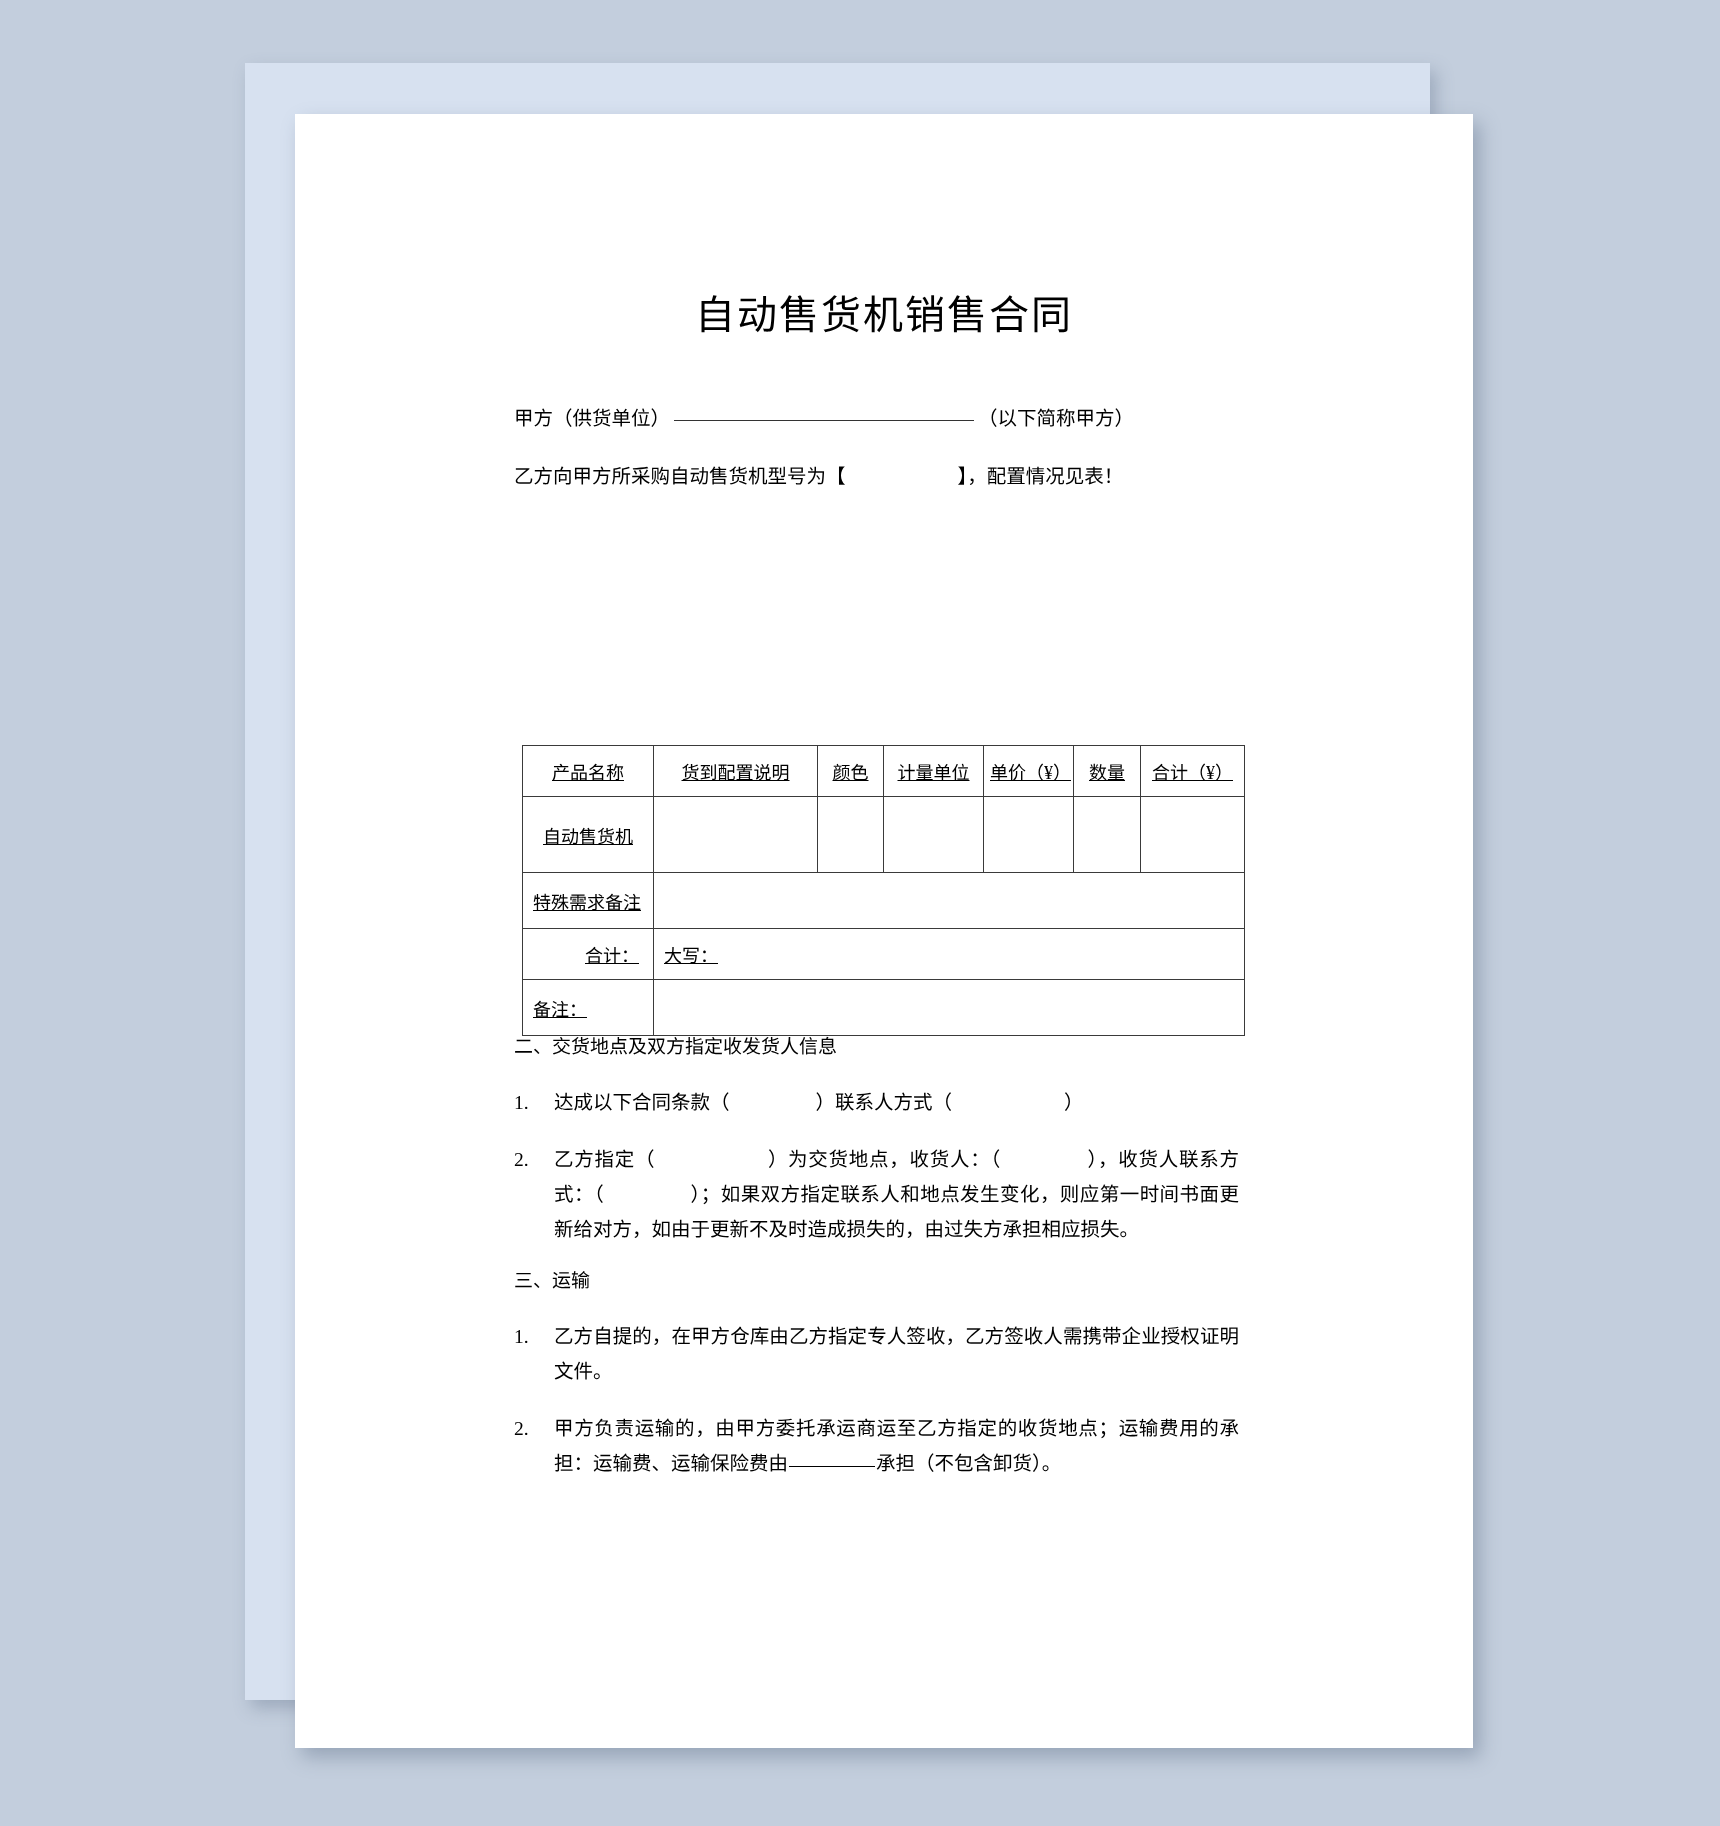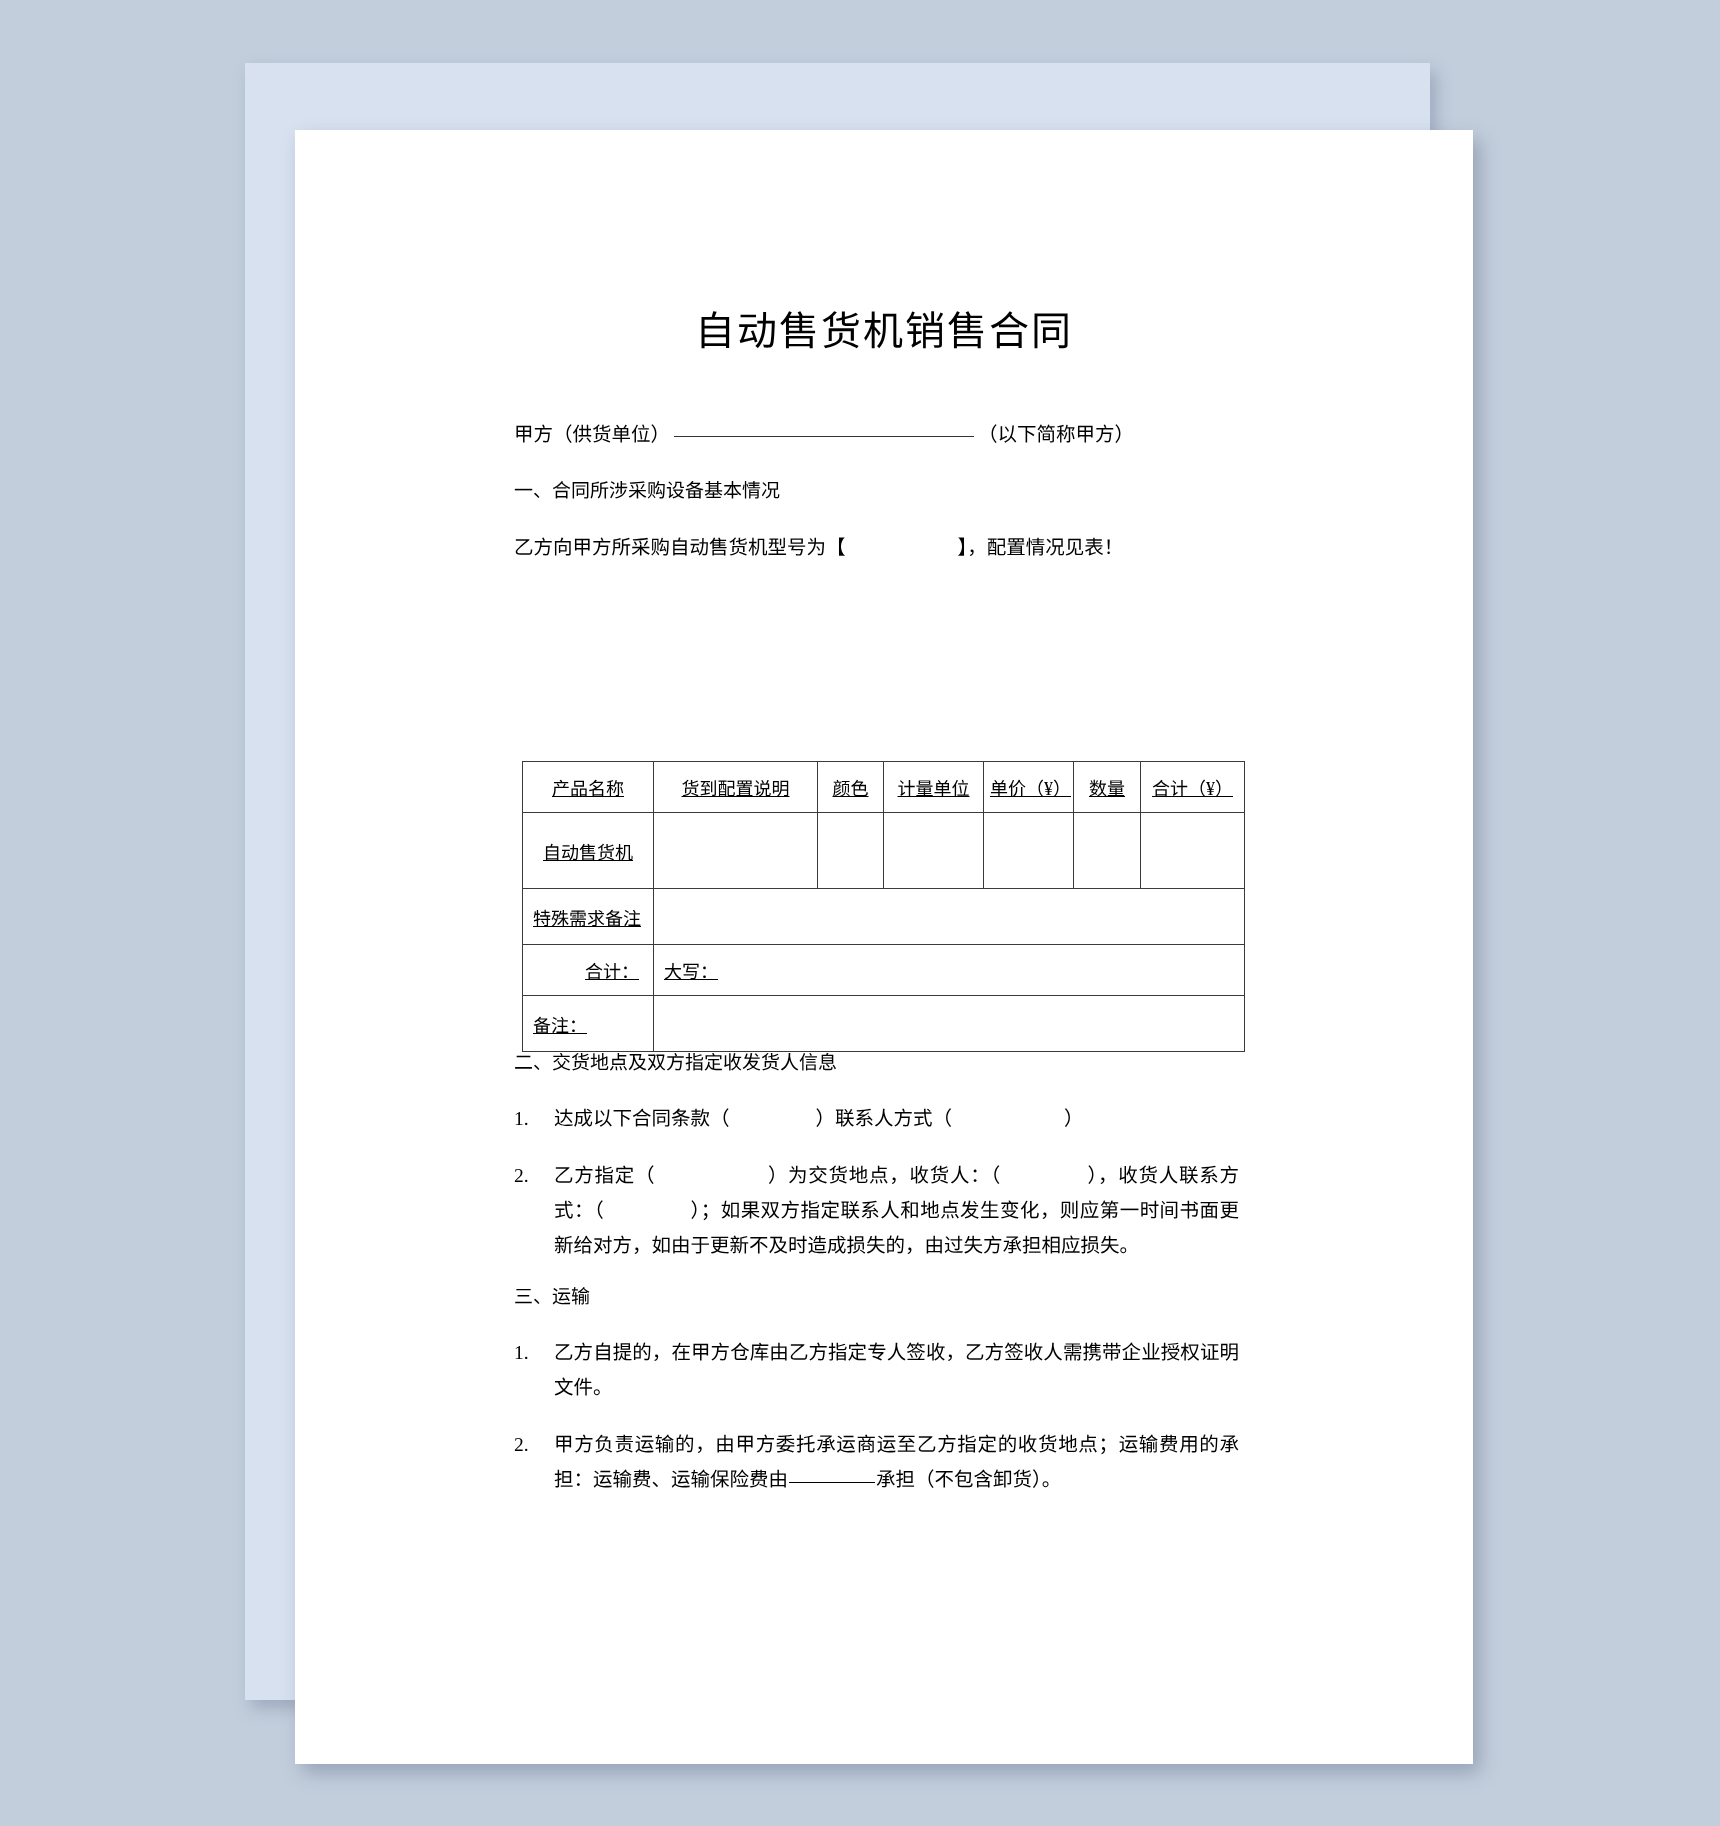--- a/index.html
+++ b/index.html
@@ -28,21 +28,20 @@
   }
   #page {
     position: absolute;
     left: 295px;
     top: 114px;
     width: 1178px;
     height: 1634px;
     background: #ffffff;
     box-shadow: 7px 9px 18px rgba(86, 103, 128, 0.40);
     overflow: hidden;
-    margin-top: 16px;
   }
 
   
   .doc {
     position: absolute;
     left: 0;
     top: 0;
     width: 100%;
     height: 100%;
     color: #000;
@@ -165,21 +164,20 @@
     <div class="doc-title">自动售货机销售合同</div>
 
     <div class="body-col">
 
       <div class="party-line">
         <span>甲方（供货单位）</span><span class="blank-rule"></span><span>（以下简称甲方）</span>
       </div>
 
 
 
-      <p class="section-head">一、合同所涉采购设备基本情况</p>
 
       <p class="para tight">
         <span>乙方向甲方所采购自动售货机型号为【</span><span class="fill-gap"></span><span>】，配置情况见表！</span>
       </p>
     </div>
 
     <table class="spec-table">
       <colgroup>
         <col style="width:131px">
         <col style="width:164px">

